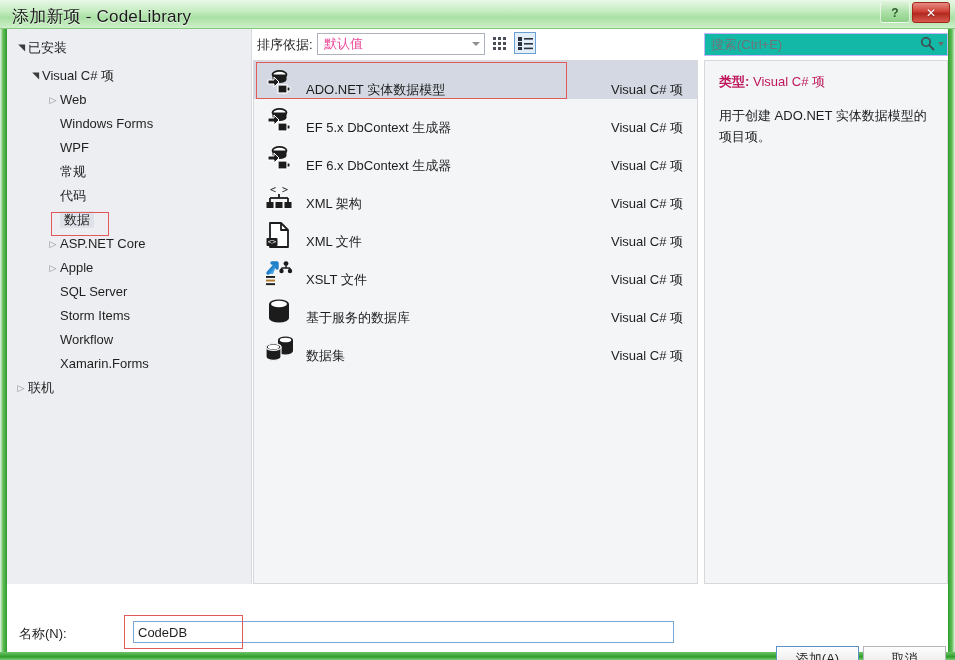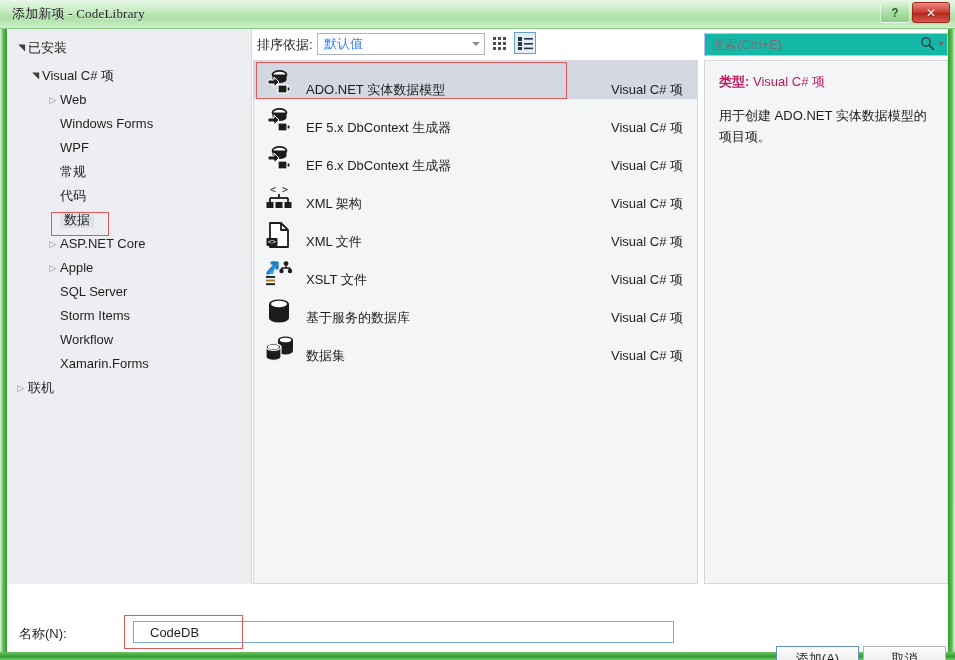--- a/index.html
+++ b/index.html
@@ -26,24 +26,23 @@
                  background: linear-gradient(180deg,#6ec567,#2f9c2b 60%,#7ccf75); }
 
   
   #titlebar {
     position:absolute; left:0; top:0; width:955px; height:29px;
     background: linear-gradient(180deg,#e8f8e6 0%, #c6ecc2 40%, #a9e0a4 62%, #cdf0c9 100%);
     border-bottom: 1px solid #86c880;
   }
   #title-text {
     position:absolute; left:12px; top:5px;
-    font-size: 13px; color:#1b1b1b; letter-spacing:0.2px;
+    font-size: 17px; color:#1b1b1b; letter-spacing:0.2px;
     text-shadow: 0 1px 1px rgba(255,255,255,0.85);
     white-space: nowrap;
-    font-family: Liberation Serif, serif;
   }
   .titlebtn {
     position:absolute; top:2px; height:21px;
     border:1px solid rgba(255,255,255,0.65);
     border-radius:3px;
     display:flex; align-items:center; justify-content:center;
     font-size:12px; color:#ffffff;
     text-shadow: 0 1px 1px rgba(0,0,0,0.35);
   }
   #btn-help {
@@ -106,21 +105,21 @@
     position:absolute; left:246px; top:0; width:445px; height:31px;
   }
   #sort-label {
     position:absolute; left:4px; top:7px;
     font-size:13px; color:#1f1f1f; white-space:nowrap;
   }
   #sort-select {
     position:absolute; left:64px; top:4px;
     width:168px; height:22px;
     background:#ffffff; border:1px solid #aeb3bb;
-    font-size:13px; color:#3b82f6;
+    font-size:13px; color:#ec4899;
     padding-left:6px; line-height:20px;
   }
   #sort-caret {
     position:absolute; right:4px; top:8px;
     width:0;height:0;
     border-left:4px solid transparent; border-right:4px solid transparent;
     border-top:4px solid #909090;
   }
   .viewbtn {
     position:absolute; top:3px; width:22px; height:22px;
@@ -200,21 +199,21 @@
   
   #name-label {
     position:absolute; left:12px; top:596px;
     font-size:13px; color:#1f1f1f; white-space:nowrap;
   }
   #name-input {
     position:absolute; left:126px; top:592px;
     width:541px; height:22px;
     border:1px solid #7ba7d7; background:#ffffff; outline:none;
     font-family:"Liberation Sans","DejaVu Sans",sans-serif;
-    font-size:13px; color:#1f1f1f; padding-left:16px;
+    font-size:13px; color:#1f1f1f; padding-left:4px;
   }
   #anno-name {
     position:absolute; left:117px; top:586px;
     width:119px; height:34px;
     border:1.5px solid #e05a5a;
     pointer-events:none;
   }
 
   
   .actbtn {

